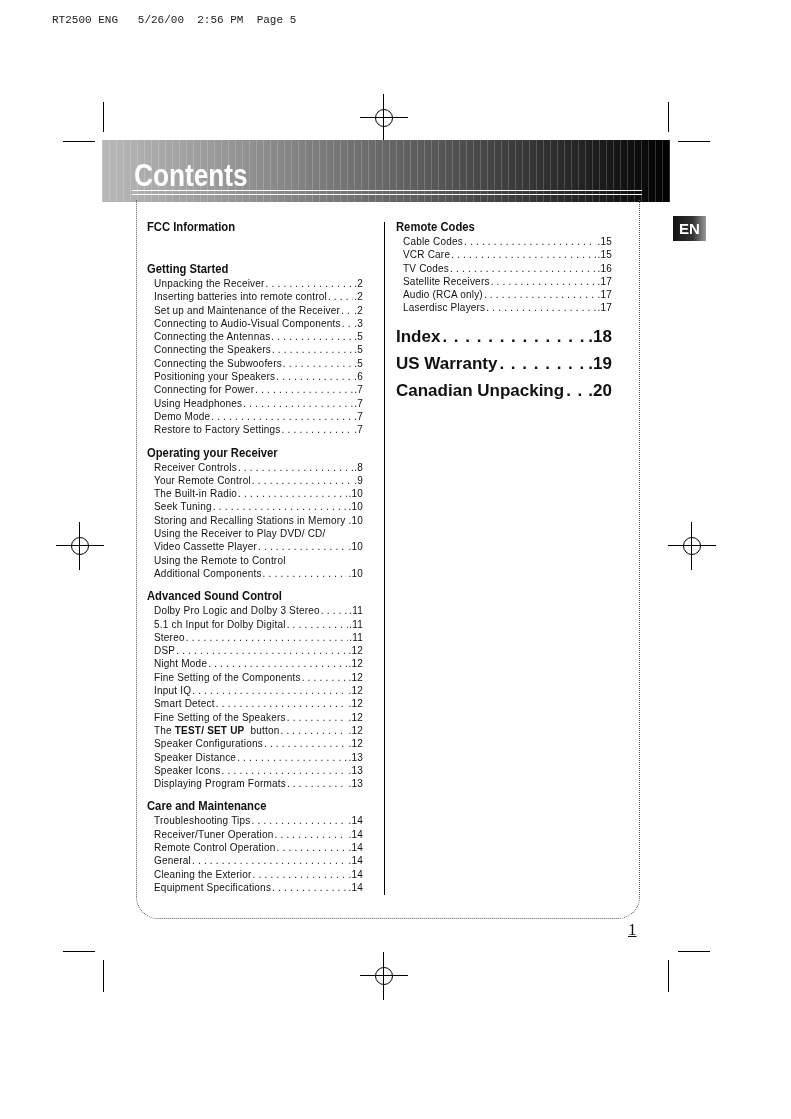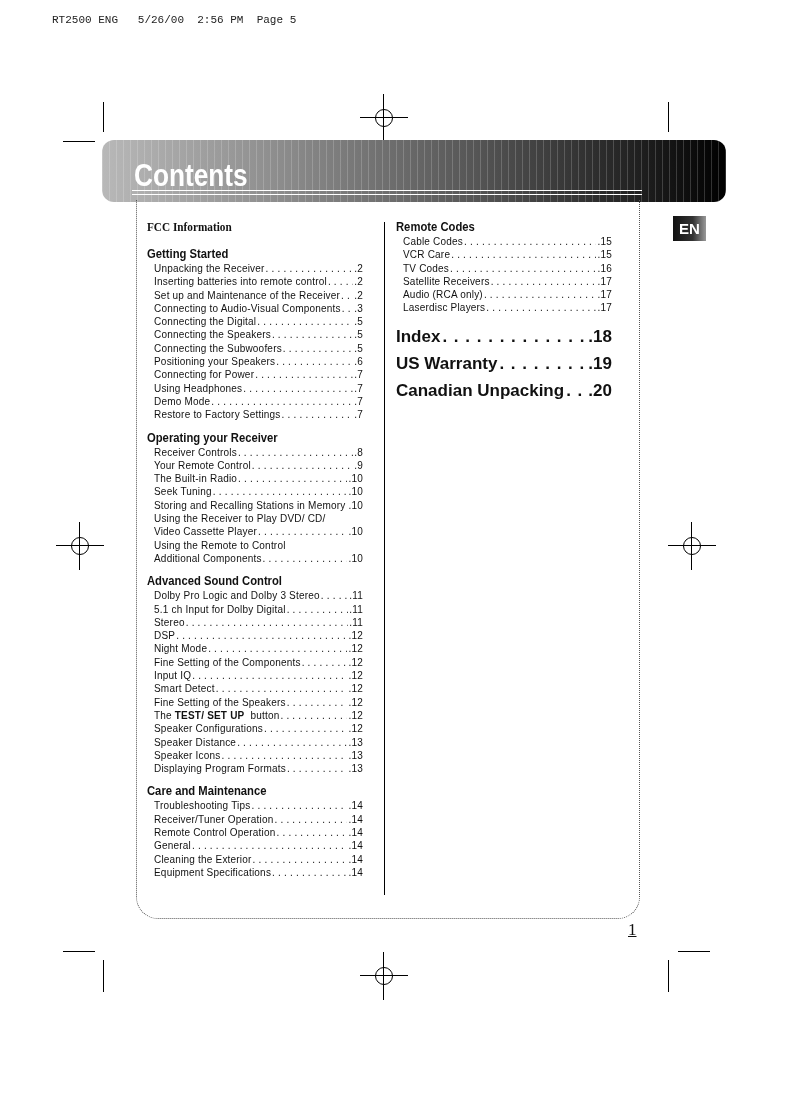--- a/index.html
+++ b/index.html
@@ -4,22 +4,22 @@
 <style>
   html, body { margin:0; padding:0; background:#fff; }
   body { width:791px; height:1119px; position:relative; overflow:hidden; font-family:"Liberation Sans", sans-serif; color:#111; }
   .slug { position:absolute; left:52px; top:14px; font-family:"Liberation Mono", monospace; font-size:11px; color:#222; white-space:pre; }
   .vline { position:absolute; width:1px; background:#000; }
   .hline { position:absolute; height:1px; background:#000; }
   .reg { position:absolute; width:48px; height:48px; }
   .reg .h { position:absolute; left:0; top:23px; width:48px; height:1px; background:#000; }
   .reg .v { position:absolute; left:23px; top:0; width:1px; height:48px; background:#000; }
   .reg .c { position:absolute; left:15px; top:15px; width:16px; height:16px; border:1px solid #000; border-radius:50%; }
-  .banner { position:absolute; left:102px; top:140px; width:624px; height:62px;
-    background: linear-gradient(to right, #b8b8b8 0%, #8a8a8a 30%, #555 60%, #222 85%, #000 100%); border-radius: 12px; }
+  .banner { position:absolute; left:102px; top:140px; width:568px; height:62px;
+    background: linear-gradient(to right, #b8b8b8 0%, #8a8a8a 30%, #555 60%, #222 85%, #000 100%); }
   .banner .stripes { position:absolute; inset:0;
     background: repeating-linear-gradient(to right, rgba(255,255,255,0.18) 0 1px, transparent 1px 7px); }
   .banner .title { position:absolute; left:32px; top:17px; font-family:"Liberation Sans", sans-serif; font-weight:bold; font-size:32px; color:#fff; letter-spacing:0px; transform:scaleX(0.82); transform-origin:left; }
   .banner .rule1 { position:absolute; left:30px; top:50px; width:510px; height:1px; background:#fff; }
   .banner .rule2 { position:absolute; left:30px; top:54px; width:510px; height:1px; background:#fff; }
   .box { position:absolute; left:136px; top:200px; width:502px; height:718px;
     border-left:1px dotted #555; border-right:1px dotted #555; border-bottom:1px dotted #555;
     border-bottom-left-radius:22px; border-bottom-right-radius:22px; }
   .coldiv { position:absolute; left:384px; top:222px; width:1px; height:673px; background:#000; }
   .col { position:absolute; }
@@ -85,21 +85,21 @@
   <div class="rule2"></div>
 </div>
 
 <div class="box"></div>
 <div class="coldiv"></div>
 
 <div class="en-tab">EN</div>
 
 <div class="col left">
 
-  <div class="sec" style="margin-bottom:12px;font-family:Liberation Serif, serif;">
+  <div class="sec" style="margin-bottom:27px;">
     <span class="sec-title">FCC Information</span>
   </div>
 
   <div class="sec">
     <span class="sec-title">Getting Started</span>
     <div class="entry">
         <span class="lbl">Unpacking the Receiver</span>
         <span class="dots"></span>
         <span class="pg">.2</span>
       </div>
@@ -112,21 +112,21 @@
         <span class="lbl">Set up and Maintenance of the Receiver</span>
         <span class="dots"></span>
         <span class="pg">.2</span>
       </div>
     <div class="entry">
         <span class="lbl">Connecting to Audio-Visual Components</span>
         <span class="dots"></span>
         <span class="pg">.3</span>
       </div>
     <div class="entry">
-        <span class="lbl">Connecting the Digital</span>
+        <span class="lbl">Connecting the Antennas</span>
         <span class="dots"></span>
         <span class="pg">.5</span>
       </div>
     <div class="entry">
         <span class="lbl">Connecting the Speakers</span>
         <span class="dots"></span>
         <span class="pg">.5</span>
       </div>
     <div class="entry">
         <span class="lbl">Connecting the Subwoofers</span>

